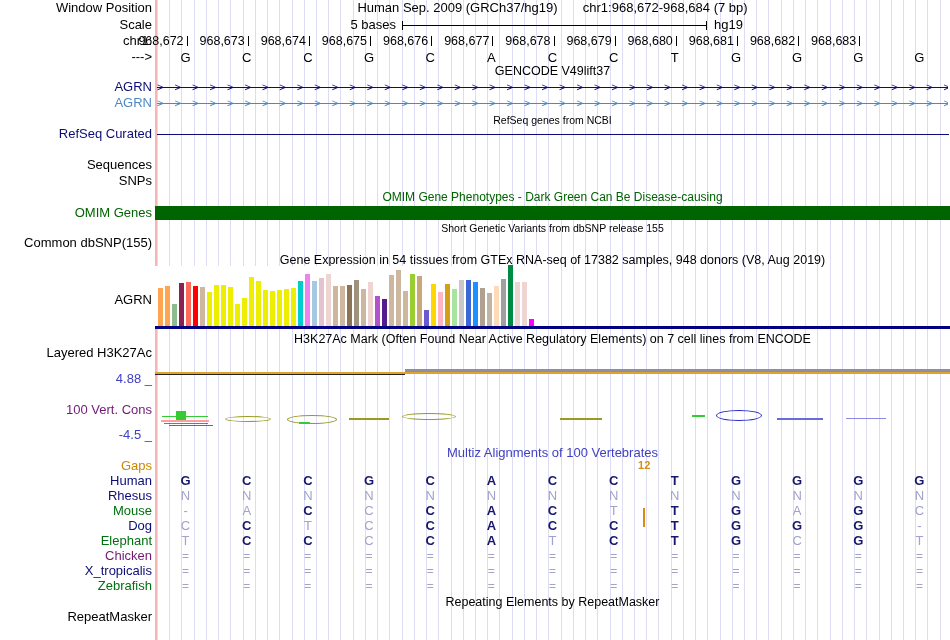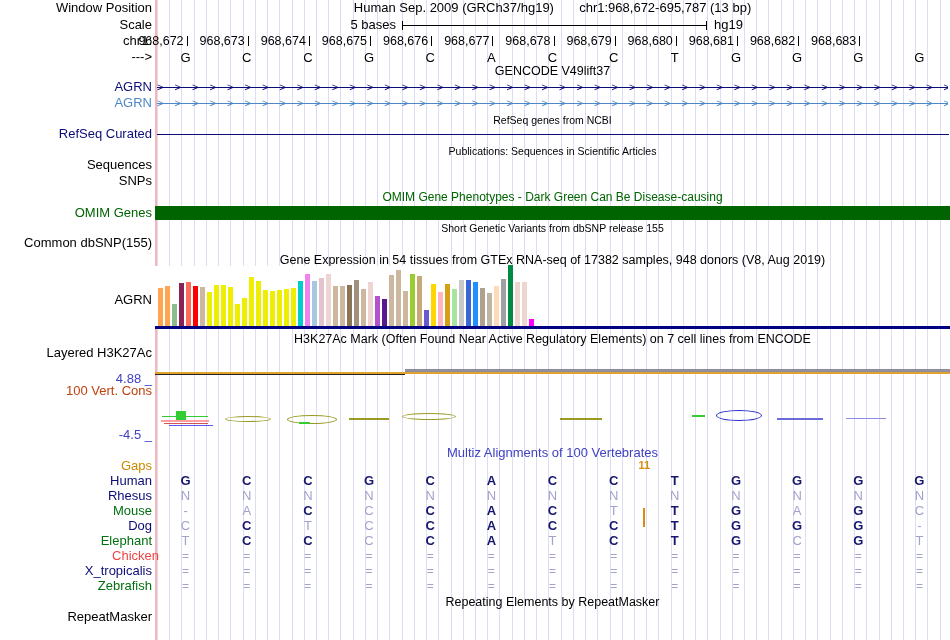--- a/index.html
+++ b/index.html
@@ -31,21 +31,21 @@
 
 <div id="screen">
 
   <div class="gridlines"></div>
   <div class="pinkline"></div>
 
   <div class="lbl" style="top:1px">Window Position</div>
   <div class="title" style="top:1px;font-size:13px">
     <span>Human Sep. 2009 (GRCh37/hg19)</span>
     <span style="display:inline-block;width:18px"></span>
-    <span>chr1:968,672-695,787 (13 bp)</span>
+    <span>chr1:968,672-968,684 (7 bp)</span>
   </div>
 
   <div class="lbl" style="top:18px">Scale</div>
   <div class="abs" style="left:330px;top:18px;width:66px;text-align:right;font-size:13px;line-height:14px">5 bases</div>
   <div class="hline" style="left:402px;top:25px;width:305px;height:1px;background:#000"></div>
   <div class="hline" style="left:402px;top:21px;width:1px;height:9px;background:#000"></div>
   <div class="hline" style="left:706px;top:21px;width:1px;height:9px;background:#000"></div>
   <div class="abs" style="left:714px;top:18px;font-size:13px;line-height:14px">hg19</div>
 
   <div class="lbl" style="top:34px">chr1:</div>
@@ -100,21 +100,20 @@
       <div class="hline" style="left: 157px; top: 87px; width: 791px; height: 1px; background: rgb(12, 12, 120);"></div>
       <div class="arrowrow" style="top: 80px; color: rgb(12, 12, 120);">&gt; &gt; &gt; &gt; &gt; &gt; &gt; &gt; &gt; &gt; &gt; &gt; &gt; &gt; &gt; &gt; &gt; &gt; &gt; &gt; &gt; &gt; &gt; &gt; &gt; &gt; &gt; &gt; &gt; &gt; &gt; &gt; &gt; &gt; &gt; &gt; &gt; &gt; &gt; &gt; &gt; &gt; &gt; &gt; &gt; &gt; &gt; &gt; &gt; &gt; &gt; &gt; &gt; &gt; &gt; &gt; &gt; &gt; &gt; &gt; &gt; &gt; &gt; &gt; &gt; &gt; &gt; &gt; &gt; &gt; &gt; &gt; &gt; &gt; &gt; &gt; &gt; &gt; &gt; &gt;</div>
       <div class="hline" style="left: 157px; top: 103px; width: 791px; height: 1px; background: rgb(78, 135, 197);"></div>
       <div class="arrowrow" style="top: 96px; color: rgb(78, 135, 197);">&gt; &gt; &gt; &gt; &gt; &gt; &gt; &gt; &gt; &gt; &gt; &gt; &gt; &gt; &gt; &gt; &gt; &gt; &gt; &gt; &gt; &gt; &gt; &gt; &gt; &gt; &gt; &gt; &gt; &gt; &gt; &gt; &gt; &gt; &gt; &gt; &gt; &gt; &gt; &gt; &gt; &gt; &gt; &gt; &gt; &gt; &gt; &gt; &gt; &gt; &gt; &gt; &gt; &gt; &gt; &gt; &gt; &gt; &gt; &gt; &gt; &gt; &gt; &gt; &gt; &gt; &gt; &gt; &gt; &gt; &gt; &gt; &gt; &gt; &gt; &gt; &gt; &gt; &gt; &gt;</div>
     </div>
 
   <div class="title small-title" style="top:114px">RefSeq genes from NCBI</div>
   <div class="lbl" style="top:127px;color:#0c0c78">RefSeq Curated</div>
   <div class="hline" style="left:157px;top:134px;width:792px;height:1px;background:#0c0c78"></div>
 
-  <div class="title small-title" style="top:145px">Publications: Sequences in Scientific Articles</div>
   <div class="lbl" style="top:158px">Sequences</div>
   <div class="lbl" style="top:174px">SNPs</div>
 
   <div class="title green-title" style="top:191px;font-weight:normal;color:#006400">OMIM Gene Phenotypes - Dark Green Can Be Disease-causing</div>
   <div class="lbl" style="top:206px;color:#006400">OMIM Genes</div>
   <div class="hline" style="left:155px;top:206px;width:795px;height:14px;background:#006400"></div>
 
   <div class="title small-title" style="top:222px">Short Genetic Variants from dbSNP release 155</div>
   <div class="lbl" style="top:236px">Common dbSNP(155)</div>
 
@@ -179,21 +178,21 @@
     </div>
   <div class="hline" style="left:155px;top:326px;width:795px;height:3px;background:#000080"></div>
 
   <div class="title" style="top:333px;font-size:12.5px">H3K27Ac Mark (Often Found Near Active Regulatory Elements) on 7 cell lines from ENCODE</div>
   <div class="lbl" style="top:346px">Layered H3K27Ac</div>
   <div class="hline" style="left:155px;top:372px;width:795px;height:2px;background:#dfa32d"></div>
   <div class="hline" style="left:155px;top:374px;width:250px;height:1px;background:#222"></div>
   <div class="hline" style="left:405px;top:369px;width:545px;height:3px;background:#8f8fa0"></div>
 
   <div class="lbl" style="top:372px;color:#4040c4">4.88 _</div>
-  <div class="lbl" style="top:384px;color:#c2410c">100 Vert. Cons</div>
+  <div class="lbl" style="top:403px;color:#701a75">100 Vert. Cons</div>
   <div class="lbl" style="top:428px;color:#4040c4">-4.5 _</div>
   <div id="phylop-marks">
       <div class="mark" style="left: 162px; top: 416px; width: 46px; height: 1px; background: rgb(51, 204, 51);"></div>
       <div class="mark" style="left: 176px; top: 411px; width: 10px; height: 9px; background: rgb(51, 204, 51);"></div>
       <div class="mark" style="left: 161px; top: 420px; width: 48px; height: 2px; background: rgb(255, 157, 160);"></div>
       <div class="mark" style="left: 164px; top: 423px; width: 44px; height: 1px; background: rgb(204, 85, 85);"></div>
       <div class="mark" style="left: 169px; top: 425px; width: 44px; height: 1px; background: rgb(90, 90, 240);"></div>
       <div class="mark" style="left: 225px; top: 416px; width: 44px; height: 4px; border: 1px solid rgb(154, 154, 34); border-radius: 50%; background: transparent;"></div>
       <div class="mark" style="left: 287px; top: 415px; width: 48px; height: 7px; border: 1px solid rgb(154, 154, 34); border-radius: 50%; background: transparent;"></div>
       <div class="mark" style="left: 299px; top: 422px; width: 11px; height: 2px; background: rgb(51, 204, 51);"></div>
@@ -272,21 +271,21 @@
       <div class="mzcell mzdim" style="left: 358.038px; top: 534px;">C</div>
       <div class="mzcell mzdark" style="left: 419.192px; top: 534px;">C</div>
       <div class="mzcell mzdark" style="left: 480.346px; top: 534px;">A</div>
       <div class="mzcell mzdim" style="left: 541.5px; top: 534px;">T</div>
       <div class="mzcell mzdark" style="left: 602.654px; top: 534px;">C</div>
       <div class="mzcell mzdark" style="left: 663.808px; top: 534px;">T</div>
       <div class="mzcell mzdark" style="left: 724.962px; top: 534px;">G</div>
       <div class="mzcell mzdim" style="left: 786.115px; top: 534px;">C</div>
       <div class="mzcell mzdark" style="left: 847.269px; top: 534px;">G</div>
       <div class="mzcell mzdim" style="left: 908.423px; top: 534px;">T</div>
-      <div class="lbl" style="top: 549px; color: #ef4444; padding-left: 7px;">Chicken</div>
+      <div class="lbl" style="top: 549px; color: #701a75;">Chicken</div>
       <div class="mzcell mzdim" style="left: 174.577px; top: 549px; font-size: 12px;">=</div>
       <div class="mzcell mzdim" style="left: 235.731px; top: 549px; font-size: 12px;">=</div>
       <div class="mzcell mzdim" style="left: 296.885px; top: 549px; font-size: 12px;">=</div>
       <div class="mzcell mzdim" style="left: 358.038px; top: 549px; font-size: 12px;">=</div>
       <div class="mzcell mzdim" style="left: 419.192px; top: 549px; font-size: 12px;">=</div>
       <div class="mzcell mzdim" style="left: 480.346px; top: 549px; font-size: 12px;">=</div>
       <div class="mzcell mzdim" style="left: 541.5px; top: 549px; font-size: 12px;">=</div>
       <div class="mzcell mzdim" style="left: 602.654px; top: 549px; font-size: 12px;">=</div>
       <div class="mzcell mzdim" style="left: 663.808px; top: 549px; font-size: 12px;">=</div>
       <div class="mzcell mzdim" style="left: 724.962px; top: 549px; font-size: 12px;">=</div>
@@ -314,20 +313,20 @@
       <div class="mzcell mzdim" style="left: 358.038px; top: 579px; font-size: 12px;">=</div>
       <div class="mzcell mzdim" style="left: 419.192px; top: 579px; font-size: 12px;">=</div>
       <div class="mzcell mzdim" style="left: 480.346px; top: 579px; font-size: 12px;">=</div>
       <div class="mzcell mzdim" style="left: 541.5px; top: 579px; font-size: 12px;">=</div>
       <div class="mzcell mzdim" style="left: 602.654px; top: 579px; font-size: 12px;">=</div>
       <div class="mzcell mzdim" style="left: 663.808px; top: 579px; font-size: 12px;">=</div>
       <div class="mzcell mzdim" style="left: 724.962px; top: 579px; font-size: 12px;">=</div>
       <div class="mzcell mzdim" style="left: 786.115px; top: 579px; font-size: 12px;">=</div>
       <div class="mzcell mzdim" style="left: 847.269px; top: 579px; font-size: 12px;">=</div>
       <div class="mzcell mzdim" style="left: 908.423px; top: 579px; font-size: 12px;">=</div>
-      <div class="abs" style="left: 632.231px; top: 459px; width: 24px; text-align: center; font-size: 11px; font-weight: bold; color: rgb(217, 140, 18);">11</div>
+      <div class="abs" style="left: 632.231px; top: 459px; width: 24px; text-align: center; font-size: 11px; font-weight: bold; color: rgb(217, 140, 18);">12</div>
       <div class="abs" style="left: 643.231px; top: 508px; width: 2px; height: 19px; background: rgb(217, 140, 18);"></div>
     </div>
 
   <div class="title" style="top:596px;font-size:12.5px">Repeating Elements by RepeatMasker</div>
   <div class="lbl" style="top:610px">RepeatMasker</div>
 
 </div>
 
 </body></html>

